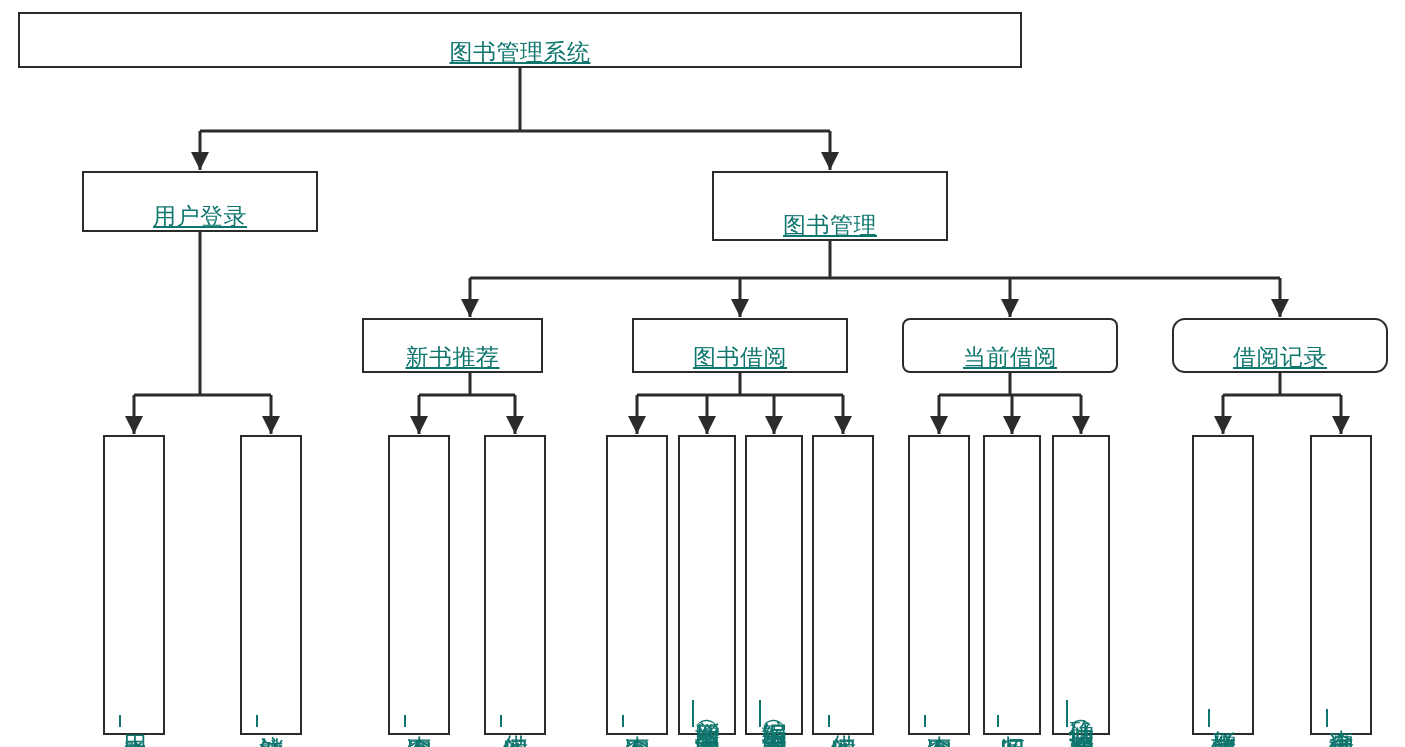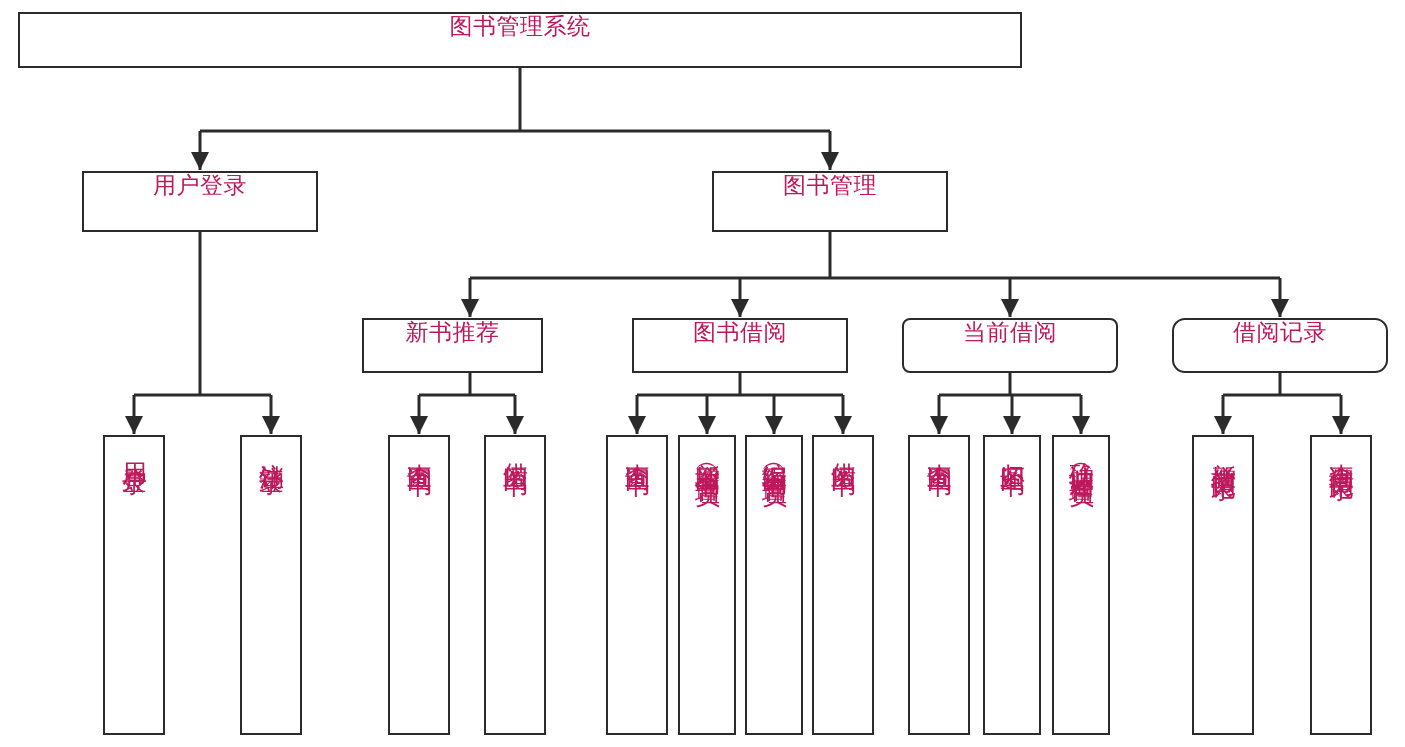--- a/index.html
+++ b/index.html
@@ -23,23 +23,24 @@
     top: 0;
     width: 1405px;
     height: 747px;
   }
   .node {
     position: absolute;
     box-sizing: border-box;
     border: 2px solid #2b2b2b;
     background: #ffffff;
     display: flex;
-    align-items: flex-start;
+    align-items: flex-end;
     justify-content: center;
-    color: #be185d;
+    color: #0f766e;
+    text-decoration: underline;
   }
   .node .label {
     display: block;
     line-height: 1.12;
     letter-spacing: 0.5px;
   }
   .node.horiz .label {
     writing-mode: horizontal-tb;
     font-size: 23px;
     text-align: center;
@@ -123,21 +124,21 @@
       <path d="M1341 395 L1341 434" fill="none" stroke="#2b2b2b" stroke-width="3"></path>
       <polygon points="1332,416 1350,416 1341,434" fill="#2b2b2b"></polygon>
     </svg>
   <div id="nodes">
       <div class="node horiz" style="left: 18px; top: 12px; width: 1004px; height: 56px;">
         <span class="label">图书管理系统</span>
       </div>
       <div class="node horiz" style="left: 82px; top: 171px; width: 236px; height: 61px;">
         <span class="label">用户登录</span>
       </div>
-      <div class="node horiz" style="left: 712px; top: 171px; width: 236px; height: 61px;">
+      <div class="node horiz" style="left: 712px; top: 171px; width: 236px; height: 70px;">
         <span class="label">图书管理</span>
       </div>
       <div class="node horiz" style="left: 362px; top: 318px; width: 181px; height: 55px;">
         <span class="label">新书推荐</span>
       </div>
       <div class="node horiz" style="left: 632px; top: 318px; width: 216px; height: 55px;">
         <span class="label">图书借阅</span>
       </div>
       <div class="node horiz" style="left: 902px; top: 318px; width: 216px; height: 55px; border-radius: 8px;">
         <span class="label">当前借阅</span>

